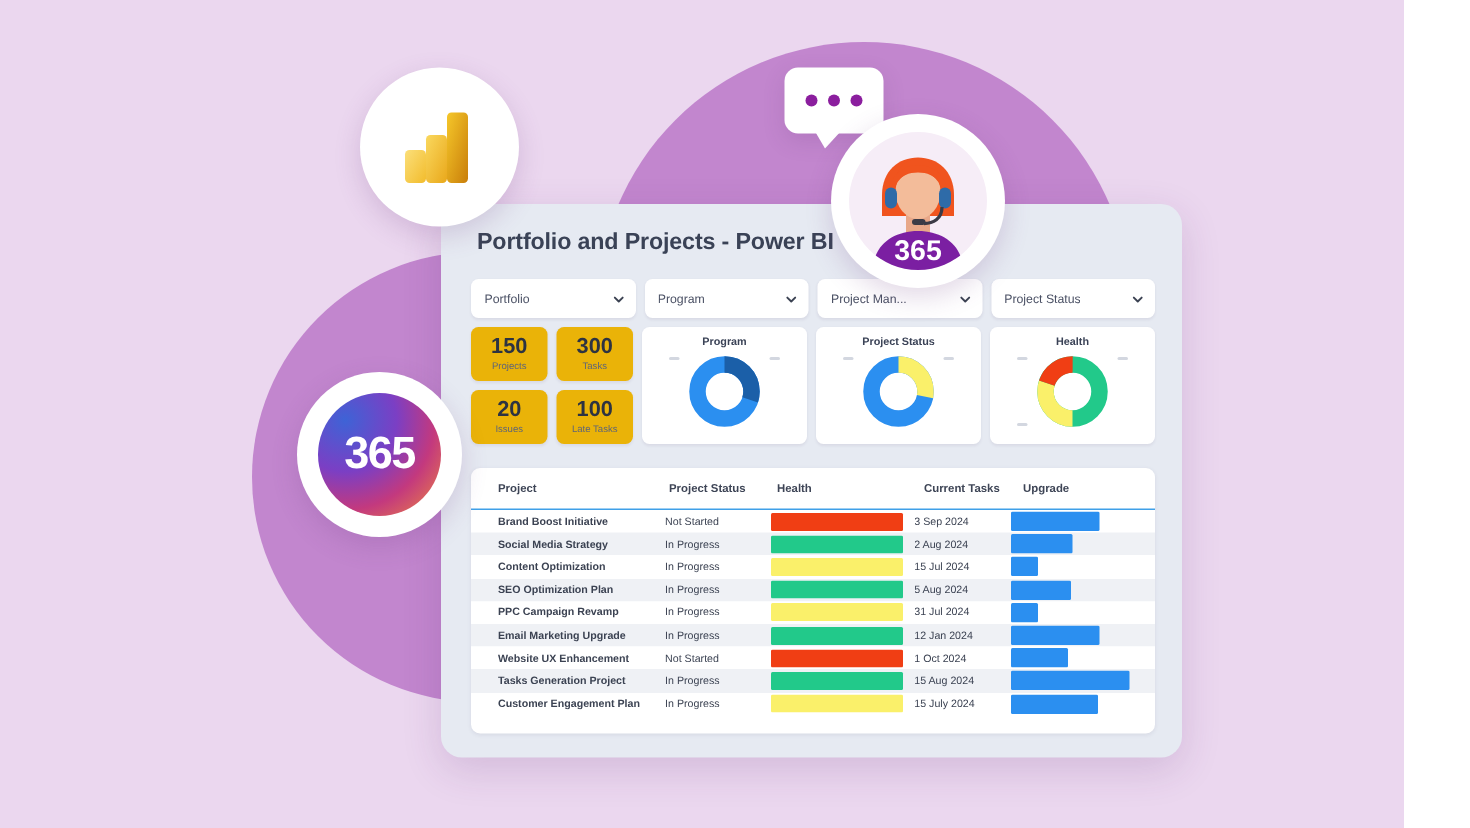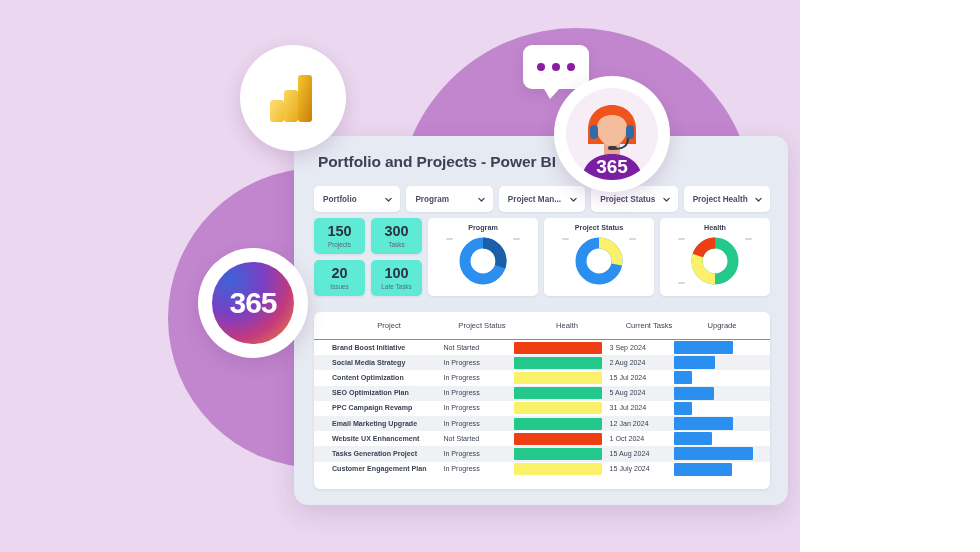--- a/index.html
+++ b/index.html
@@ -4,21 +4,21 @@
 <title>Portfolio and Projects - Power BI</title>
 <style>
   * { box-sizing: border-box; margin: 0; padding: 0; }
   html, body {
     width: 980px; height: 552px;
     overflow: hidden;
     font-family: "Liberation Sans", sans-serif;
   }
   #stage {
     position: relative;
-    width: 800px; height: 552px;
+    width: 936px; height: 552px;
     background: #EBD7EF;
     overflow: hidden;
     padding-left: 46px;
   }
 
   
   .bg-arch {
     position: absolute;
     left: 398px; top: 28px;
     width: 356px; height: 340px;
@@ -69,21 +69,21 @@
     display: flex;
     align-items: center;
     justify-content: space-between;
     padding: 0 7px 0 9px;
     box-shadow: 0 1px 2px rgba(60,40,90,0.08);
     min-width: 0;
   }
   .filter-label {
     font-size: 8.2px;
     color: #4A5064;
-    font-weight: bold;
+    font-weight: normal;
     white-space: nowrap;
     overflow: hidden;
     text-overflow: ellipsis;
   }
   .chev {
     width: 9px; height: 9px;
     flex: 0 0 auto;
     margin-left: 3px;
   }
   .chev svg { display: block; }
@@ -97,21 +97,21 @@
     gap: 6px;
   }
   .kpi-grid {
     width: 108px;
     display: grid;
     grid-template-columns: 1fr 1fr;
     grid-template-rows: 1fr 1fr;
     gap: 6px;
   }
   .kpi {
-    background: #5eead4;
+    background: #eab308;
     border-radius: 5px;
     display: flex;
     flex-direction: column;
     align-items: center;
     justify-content: center;
     box-shadow: 0 1px 2px rgba(60,40,90,0.08);
   }
   .kpi-value {
     font-size: 14.5px;
     font-weight: bold;
@@ -168,24 +168,23 @@
   }
   .thead {
     display: flex;
     align-items: center;
     height: 28px;
     padding: 0 8px;
     border-bottom: 1.2px solid #3FA0E8;
   }
   .th {
     font-size: 7.6px;
-    font-weight: normal;
+    font-weight: bold;
     color: #3E4556;
     white-space: nowrap;
-    text-align: center;
   }
   .c-project  { width: 124px; padding-left: 10px; }
   .c-status   { width: 72px; }
   .c-health   { width: 98px; }
   .c-start    { width: 66px; }
   .c-progress { flex: 1 1 auto; }
 
   .trow {
     display: flex;
     align-items: center;
@@ -304,28 +303,20 @@
         <div class="filter">
           <span class="filter-label">Project Man...</span>
           <span class="chev">
             <svg viewBox="0 0 12 12" width="9" height="9">
               <path d="M2.5 4.5 L6 8 L9.5 4.5" fill="none" stroke="#3B4252" stroke-width="1.7" stroke-linecap="round" stroke-linejoin="round"></path>
             </svg>
           </span>
         </div>
         <div class="filter">
           <span class="filter-label">Project Status</span>
-          <span class="chev">
-            <svg viewBox="0 0 12 12" width="9" height="9">
-              <path d="M2.5 4.5 L6 8 L9.5 4.5" fill="none" stroke="#3B4252" stroke-width="1.7" stroke-linecap="round" stroke-linejoin="round"></path>
-            </svg>
-          </span>
-        </div>
-        <div class="filter">
-          <span class="filter-label">Project Health</span>
           <span class="chev">
             <svg viewBox="0 0 12 12" width="9" height="9">
               <path d="M2.5 4.5 L6 8 L9.5 4.5" fill="none" stroke="#3B4252" stroke-width="1.7" stroke-linecap="round" stroke-linejoin="round"></path>
             </svg>
           </span>
         </div>
       </div>
 
     <div class="cards-row">
       <div class="kpi-grid" id="kpi-grid">

